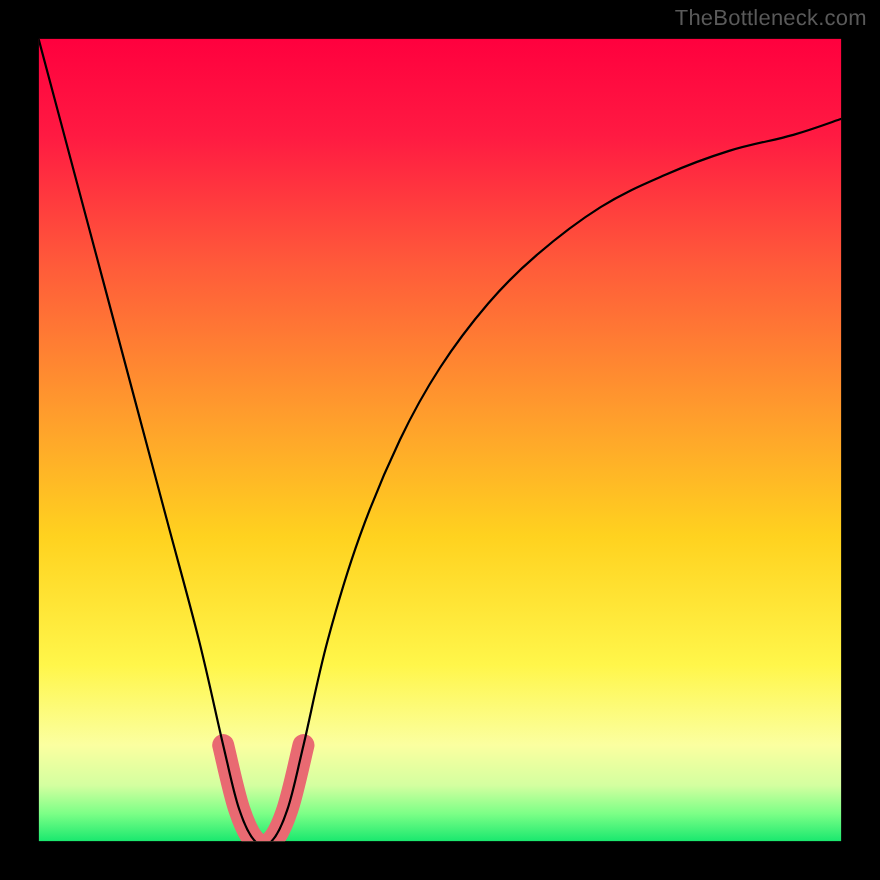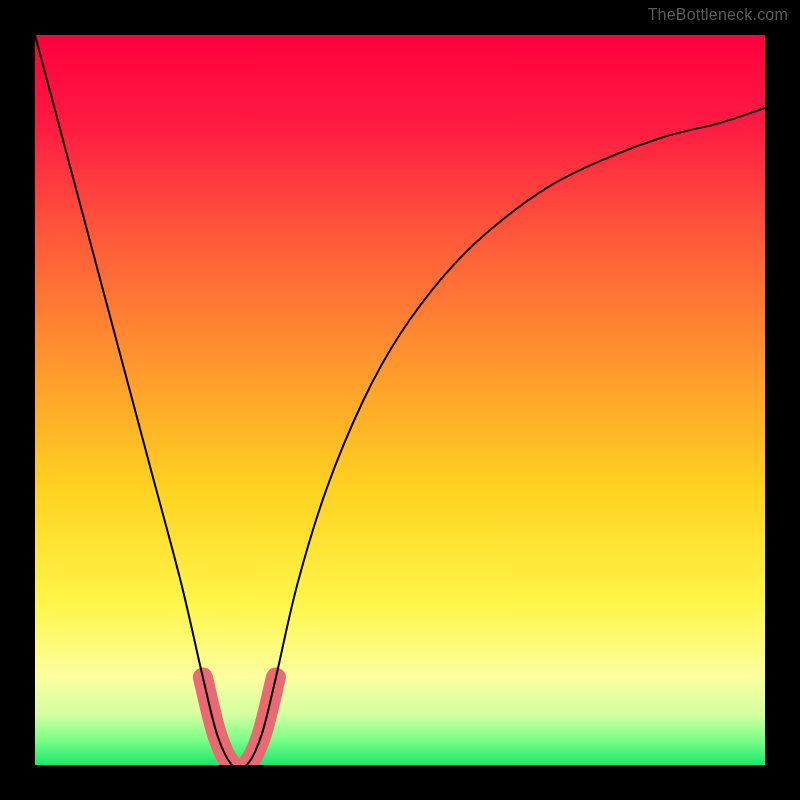--- a/index.html
+++ b/index.html
@@ -24,21 +24,21 @@
     top: 35px;
     width: 730px;
     height: 730px;
     overflow: hidden;
   }
   .watermark {
     position: absolute;
     top: 6px;
     right: 12px;
     color: #5a5a5a;
-    font-size: 16px;
+    font-size: 20px;
     font-weight: 500;
     letter-spacing: 0.2px;
     z-index: 30;
   }
   svg { display: block; }
 </style>
 </head>
 <body>
 
 <div class="frame">

